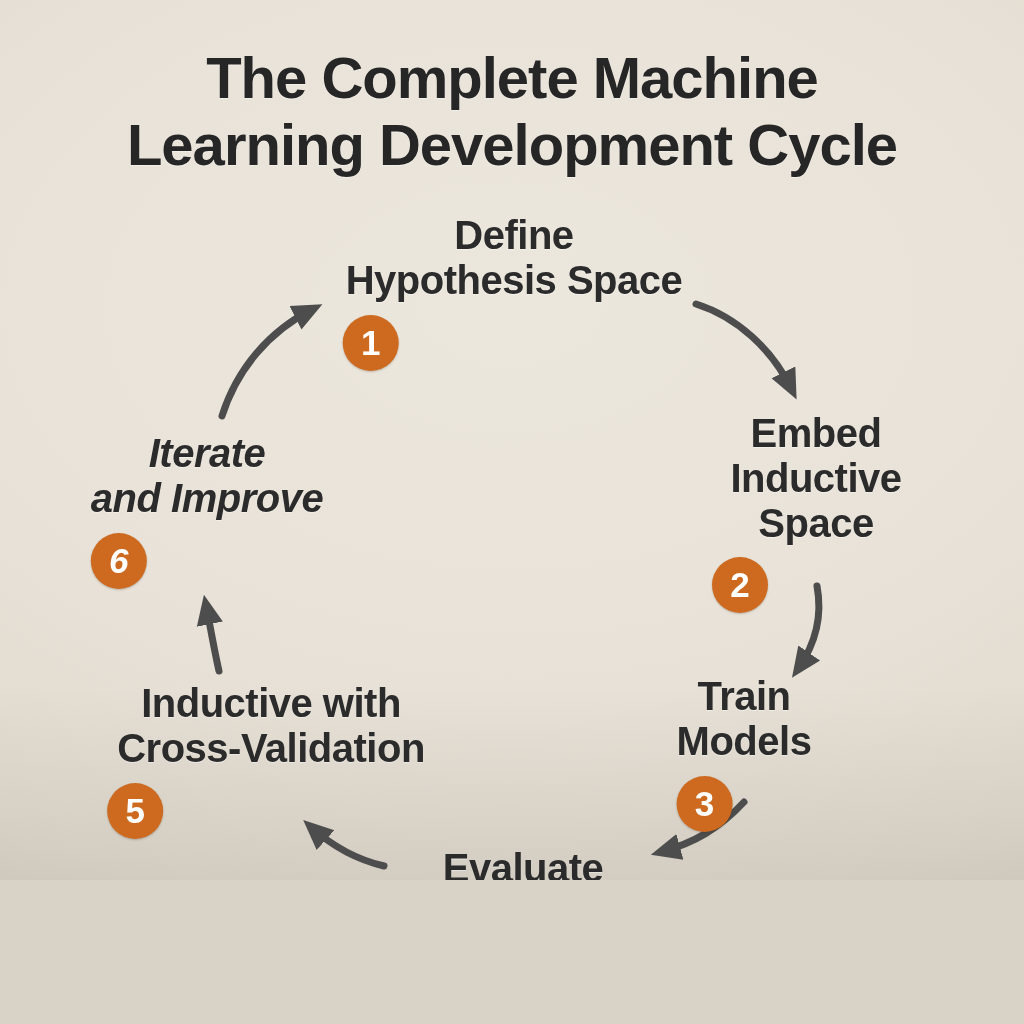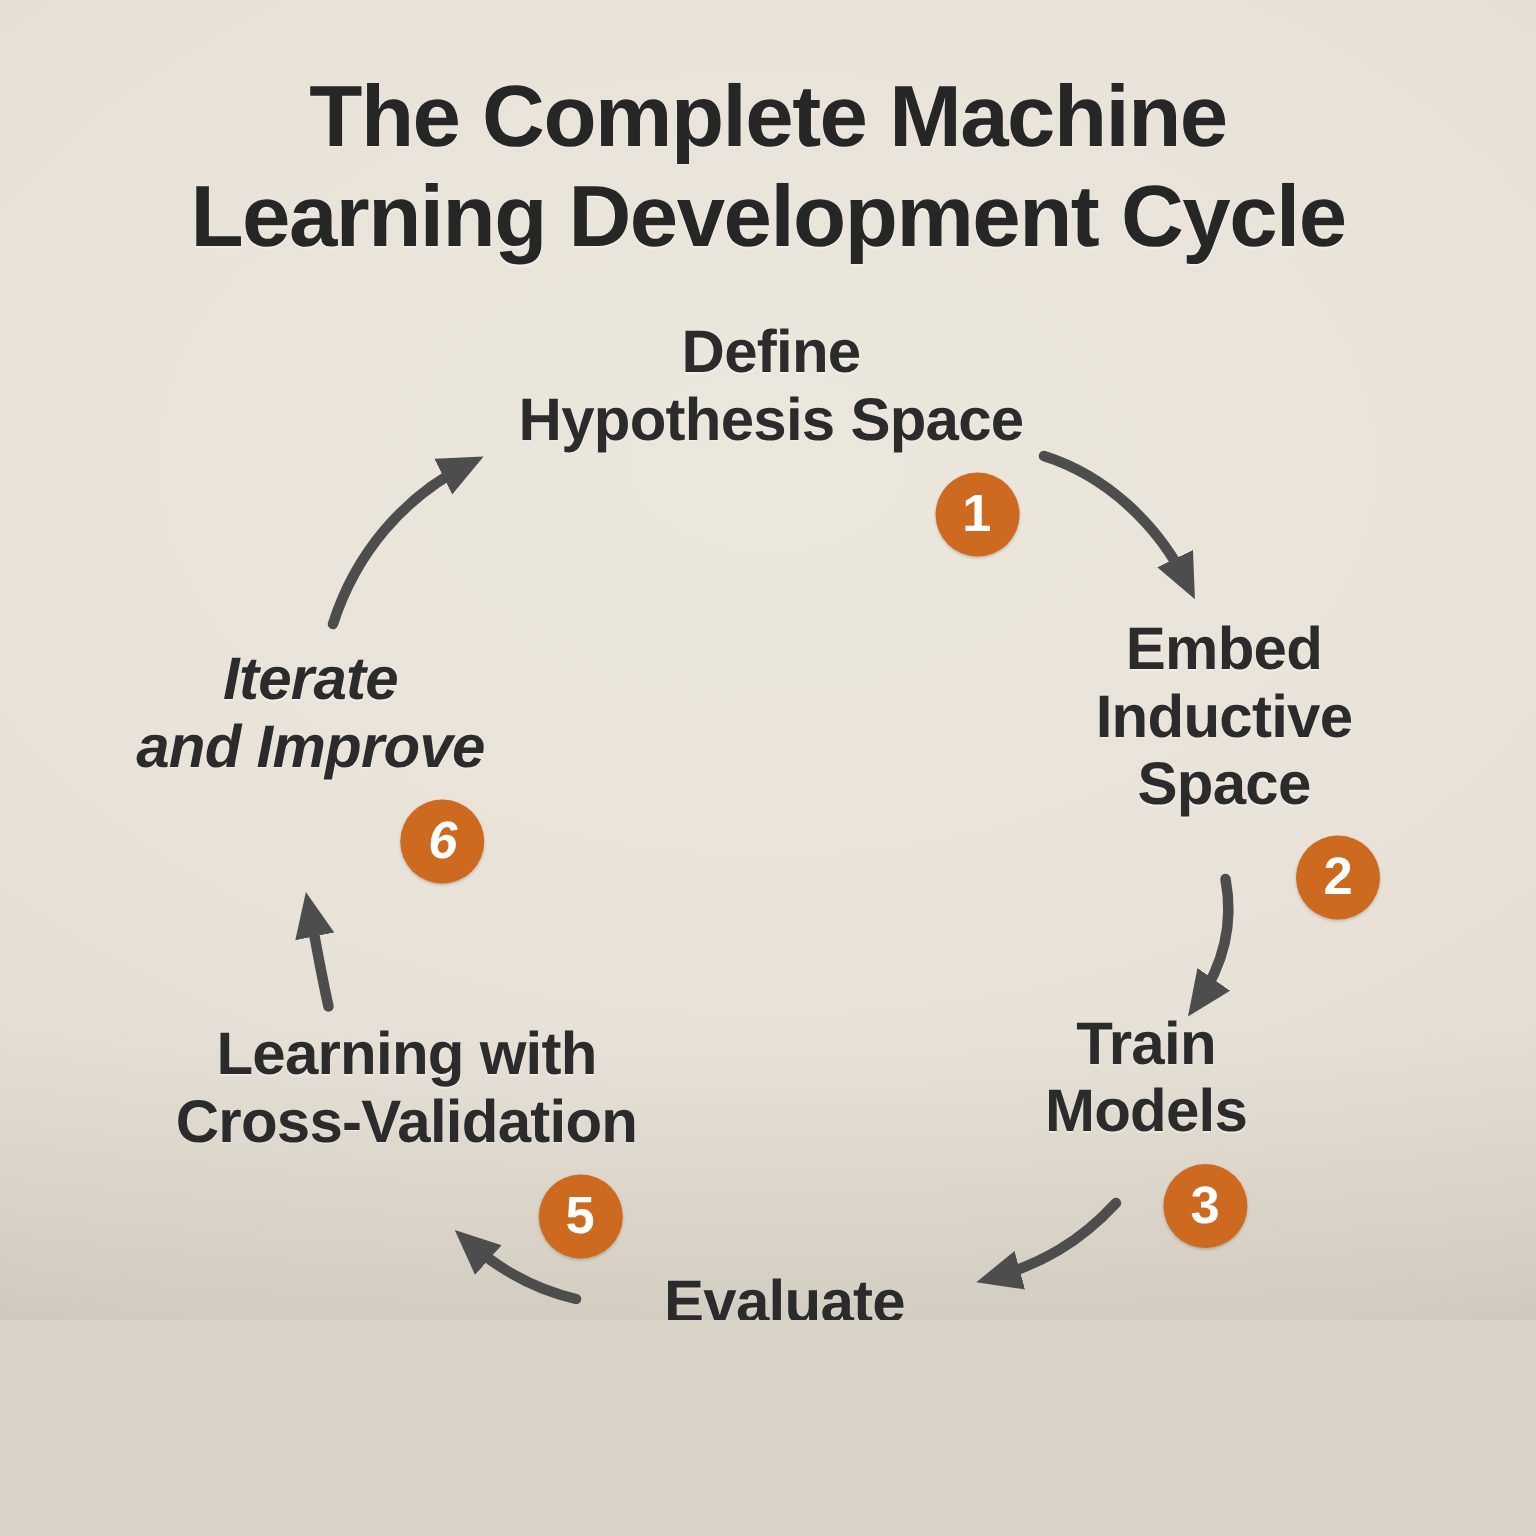--- a/index.html
+++ b/index.html
@@ -42,21 +42,21 @@
   .arrows path.flow {
     fill: none;
     stroke: #4d4d4d;
     stroke-width: 7;
     stroke-linecap: round;
   }
   .step {
     position: absolute;
     display: flex;
     flex-direction: column;
-    align-items: flex-end;
+    align-items: flex-start;
     transform: translateX(-50%);
   }
   .step-label {
     margin: 0;
     text-align: center;
     font-size: 40px;
     line-height: 1.12;
     font-weight: 700;
     color: #2b2b2b;
     letter-spacing: -0.5px;
@@ -71,21 +71,21 @@
     background: #cd6a1f;
     color: #ffffff;
     font-size: 35px;
     font-weight: 700;
     line-height: 56px;
     text-align: center;
     box-shadow: 0 1px 2px rgba(60,40,20,0.25);
   }
   .step-1 { left: 514px; top: 213px; }
   .step-2 { left: 816px; top: 411px; }
-  .step-3 { left: 764px; top: 674px; }
+  .step-3 { left: 744px; top: 674px; }
   .step-4 { left: 523px; top: 846px; }
   .step-5 { left: 271px; top: 681px; }
   .step-6 { left: 207px; top: 431px; font-style: italic; }
   .step-5 .step-badge { transform: translateX(-10px); }
   .step-1 .step-badge { transform: translateX(-3px); }
   .step-4 .step-badge { transform: translateX(-5px); }
 </style>
 </head>
 <body>
 
@@ -126,21 +126,21 @@
     <div class="step-badge">3</div>
   </div>
 
   <div class="step step-4">
     <div class="step-label">Evaluate
 Performance</div>
     <div class="step-badge">4</div>
   </div>
 
   <div class="step step-5">
-    <div class="step-label">Learning with
+    <div class="step-label">Inductive with
 Cross-Validation</div>
     <div class="step-badge">5</div>
   </div>
 
   <div class="step step-6">
     <div class="step-label">Iterate
 and Improve</div>
     <div class="step-badge">6</div>
   </div>
 

